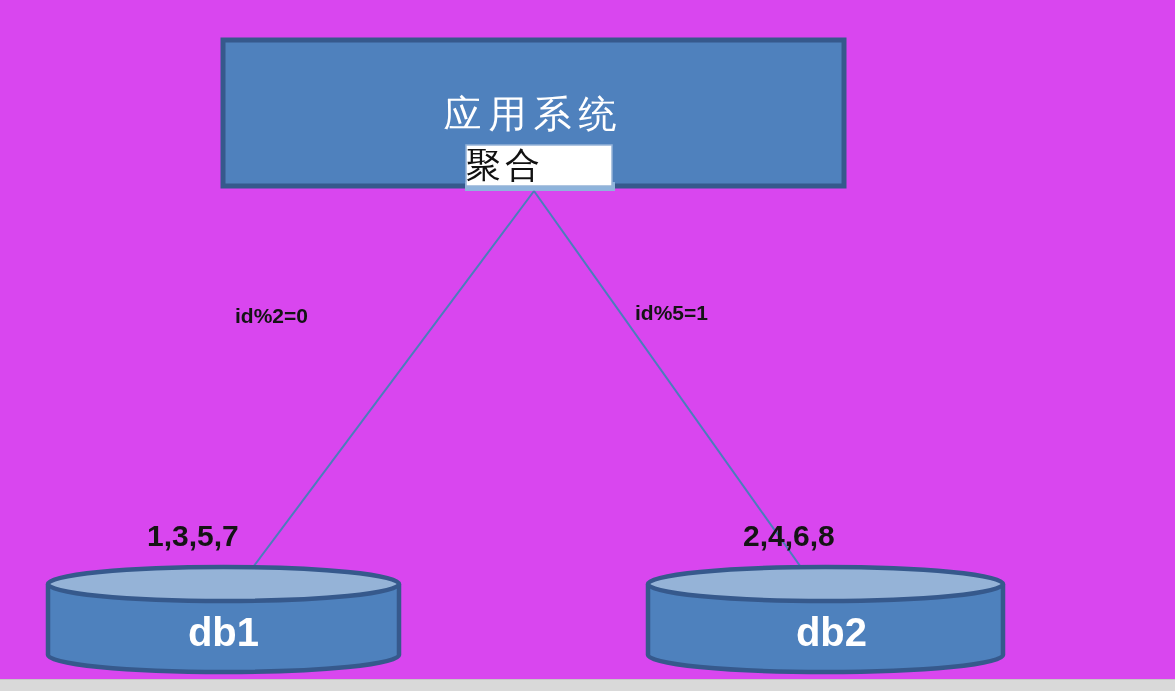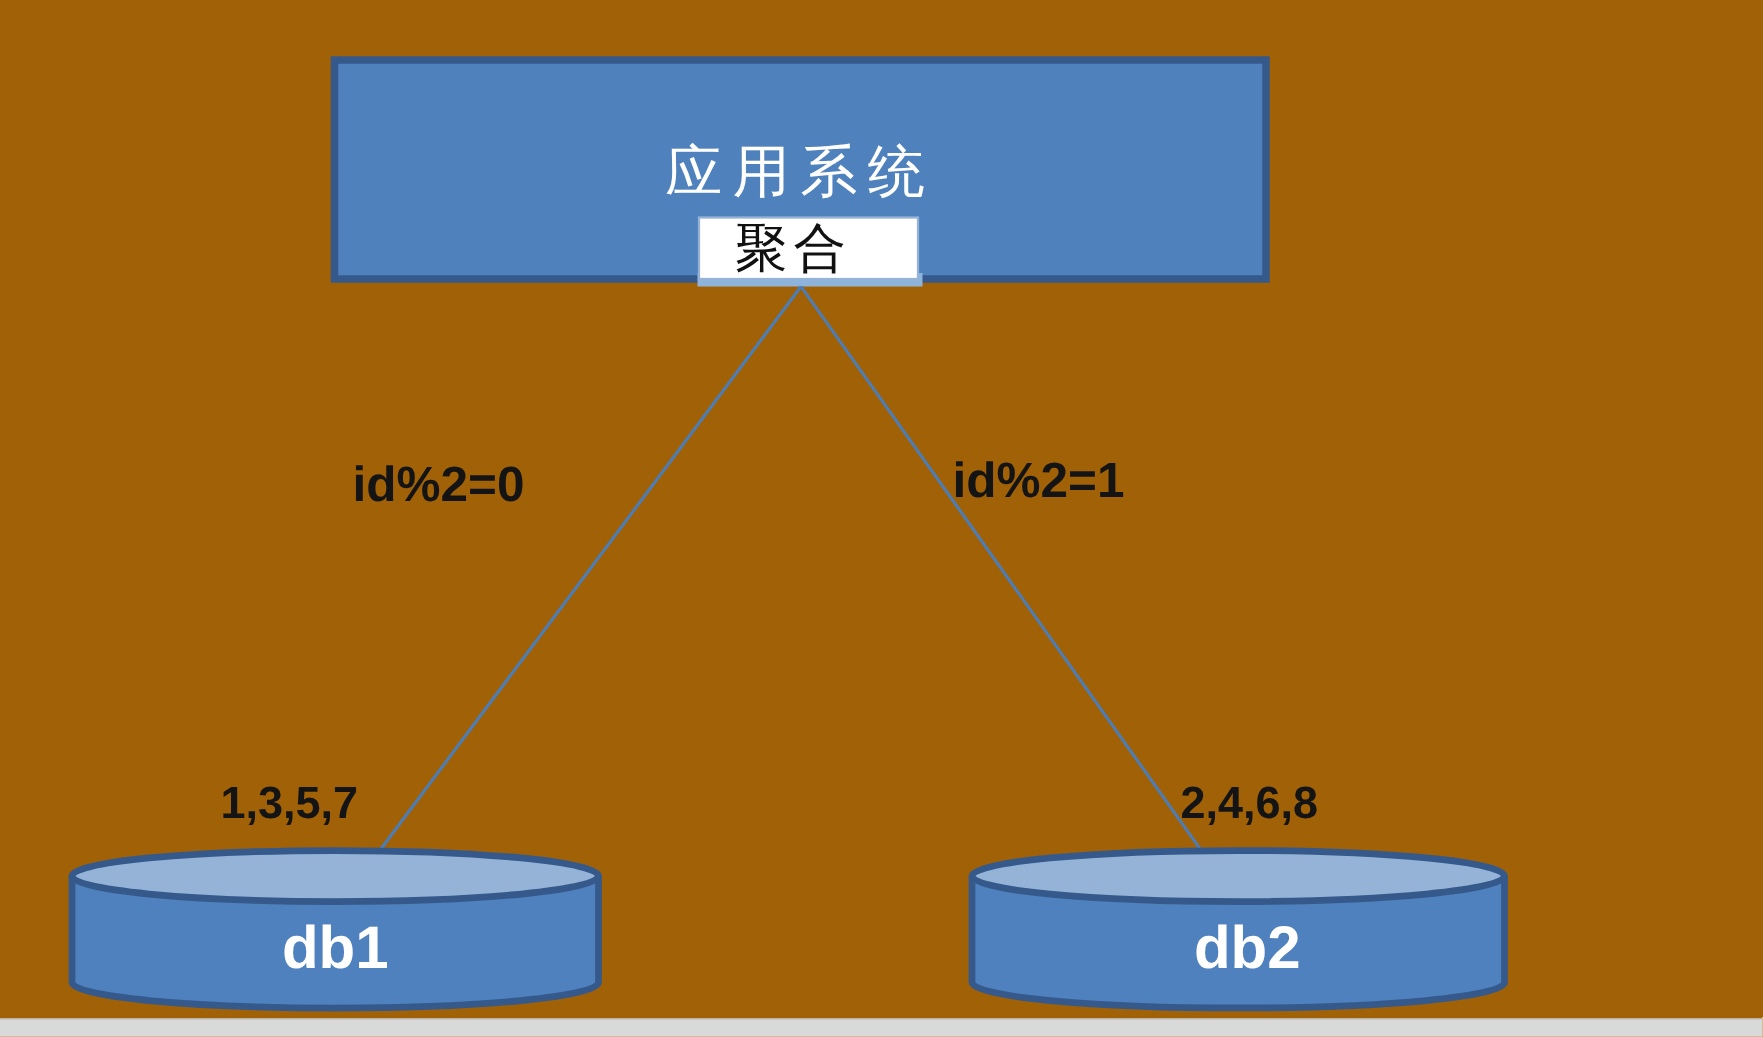--- a/index.html
+++ b/index.html
@@ -1,37 +1,37 @@
 <!DOCTYPE html>
 <html><head>
 <meta charset="utf-8">
 <style>
   html,body{margin:0;padding:0;background:#ffffff;}
   #stage{
-    position:relative;width:1175px;height:691px;background:#a16207;
+    position:relative;width:1175px;height:691px;background:#d946ef;
     overflow:hidden;font-family:"Liberation Sans",sans-serif;
   }
   #shapes{position:absolute;left:0;top:0;}
   .txt{position:absolute;white-space:nowrap;}
   .app-title{
     left:221px;top:89px;width:625px;text-align:center;
     font-family:"Liberation Serif","DejaVu Serif",serif;
     font-size:38px;letter-spacing:7px;color:#ffffff;
   }
   .agg-label{
-    left:466px;top:145px;width:126px;height:41px;line-height:41px;text-align:center;
+    left:466px;top:145px;width:126px;height:41px;line-height:41px;
     font-family:"Liberation Serif","DejaVu Serif",serif;
     font-size:35px;letter-spacing:4px;color:#111111;
   }
-  .cond{font-size:33px;font-weight:700;color:#141414;}
+  .cond{font-size:21px;font-weight:700;color:#141414;}
   .cond0{left:235px;top:304px;}
   .cond1{left:635px;top:301px;}
   .ids{font-size:30px;font-weight:700;color:#141414;text-align:right;}
   .ids0{left:147px;top:519px;}
-  .ids1{left:743px;top:519px;margin-left:44px;}
+  .ids1{left:743px;top:519px;}
   .dbname{font-size:40px;font-weight:700;color:#ffffff;text-align:center;}
   .db0{left:46px;top:610px;width:355px;}
   .db1{left:646px;top:610px;width:371px;}
   .scrollbar{
     position:absolute;left:0;top:679px;width:1175px;height:12px;
     background:#d9d9d9;border-top:1px solid #c6c6c6;box-sizing:border-box;
   }
 </style>
 </head>
 <body>
@@ -64,21 +64,21 @@
       <path d="M648,584 L648,655 A177.5,17 0 0,0 1003,655 L1003,584" fill="#4E81BD" stroke="#36598C" stroke-width="4.5"></path>
       <ellipse cx="825.5" cy="584" rx="177.5" ry="17" fill="#95B3D7" stroke="#36598C" stroke-width="4.5"></ellipse>
     </g>
   </svg>
 
   <div class="txt app-title">应用系统</div>
 
   <div class="txt agg-label">聚合</div>
 
   <div class="txt cond cond0">id%2=0</div>
-  <div class="txt cond cond1">id%2=1</div>
+  <div class="txt cond cond1">id%5=1</div>
 
   <div class="txt ids ids0">1,3,5,7</div>
   <div class="txt ids ids1">2,4,6,8</div>
 
   <div class="txt dbname db0">db1</div>
   <div class="txt dbname db1">db2</div>
 
   <div class="scrollbar"></div>
 
 </div>

